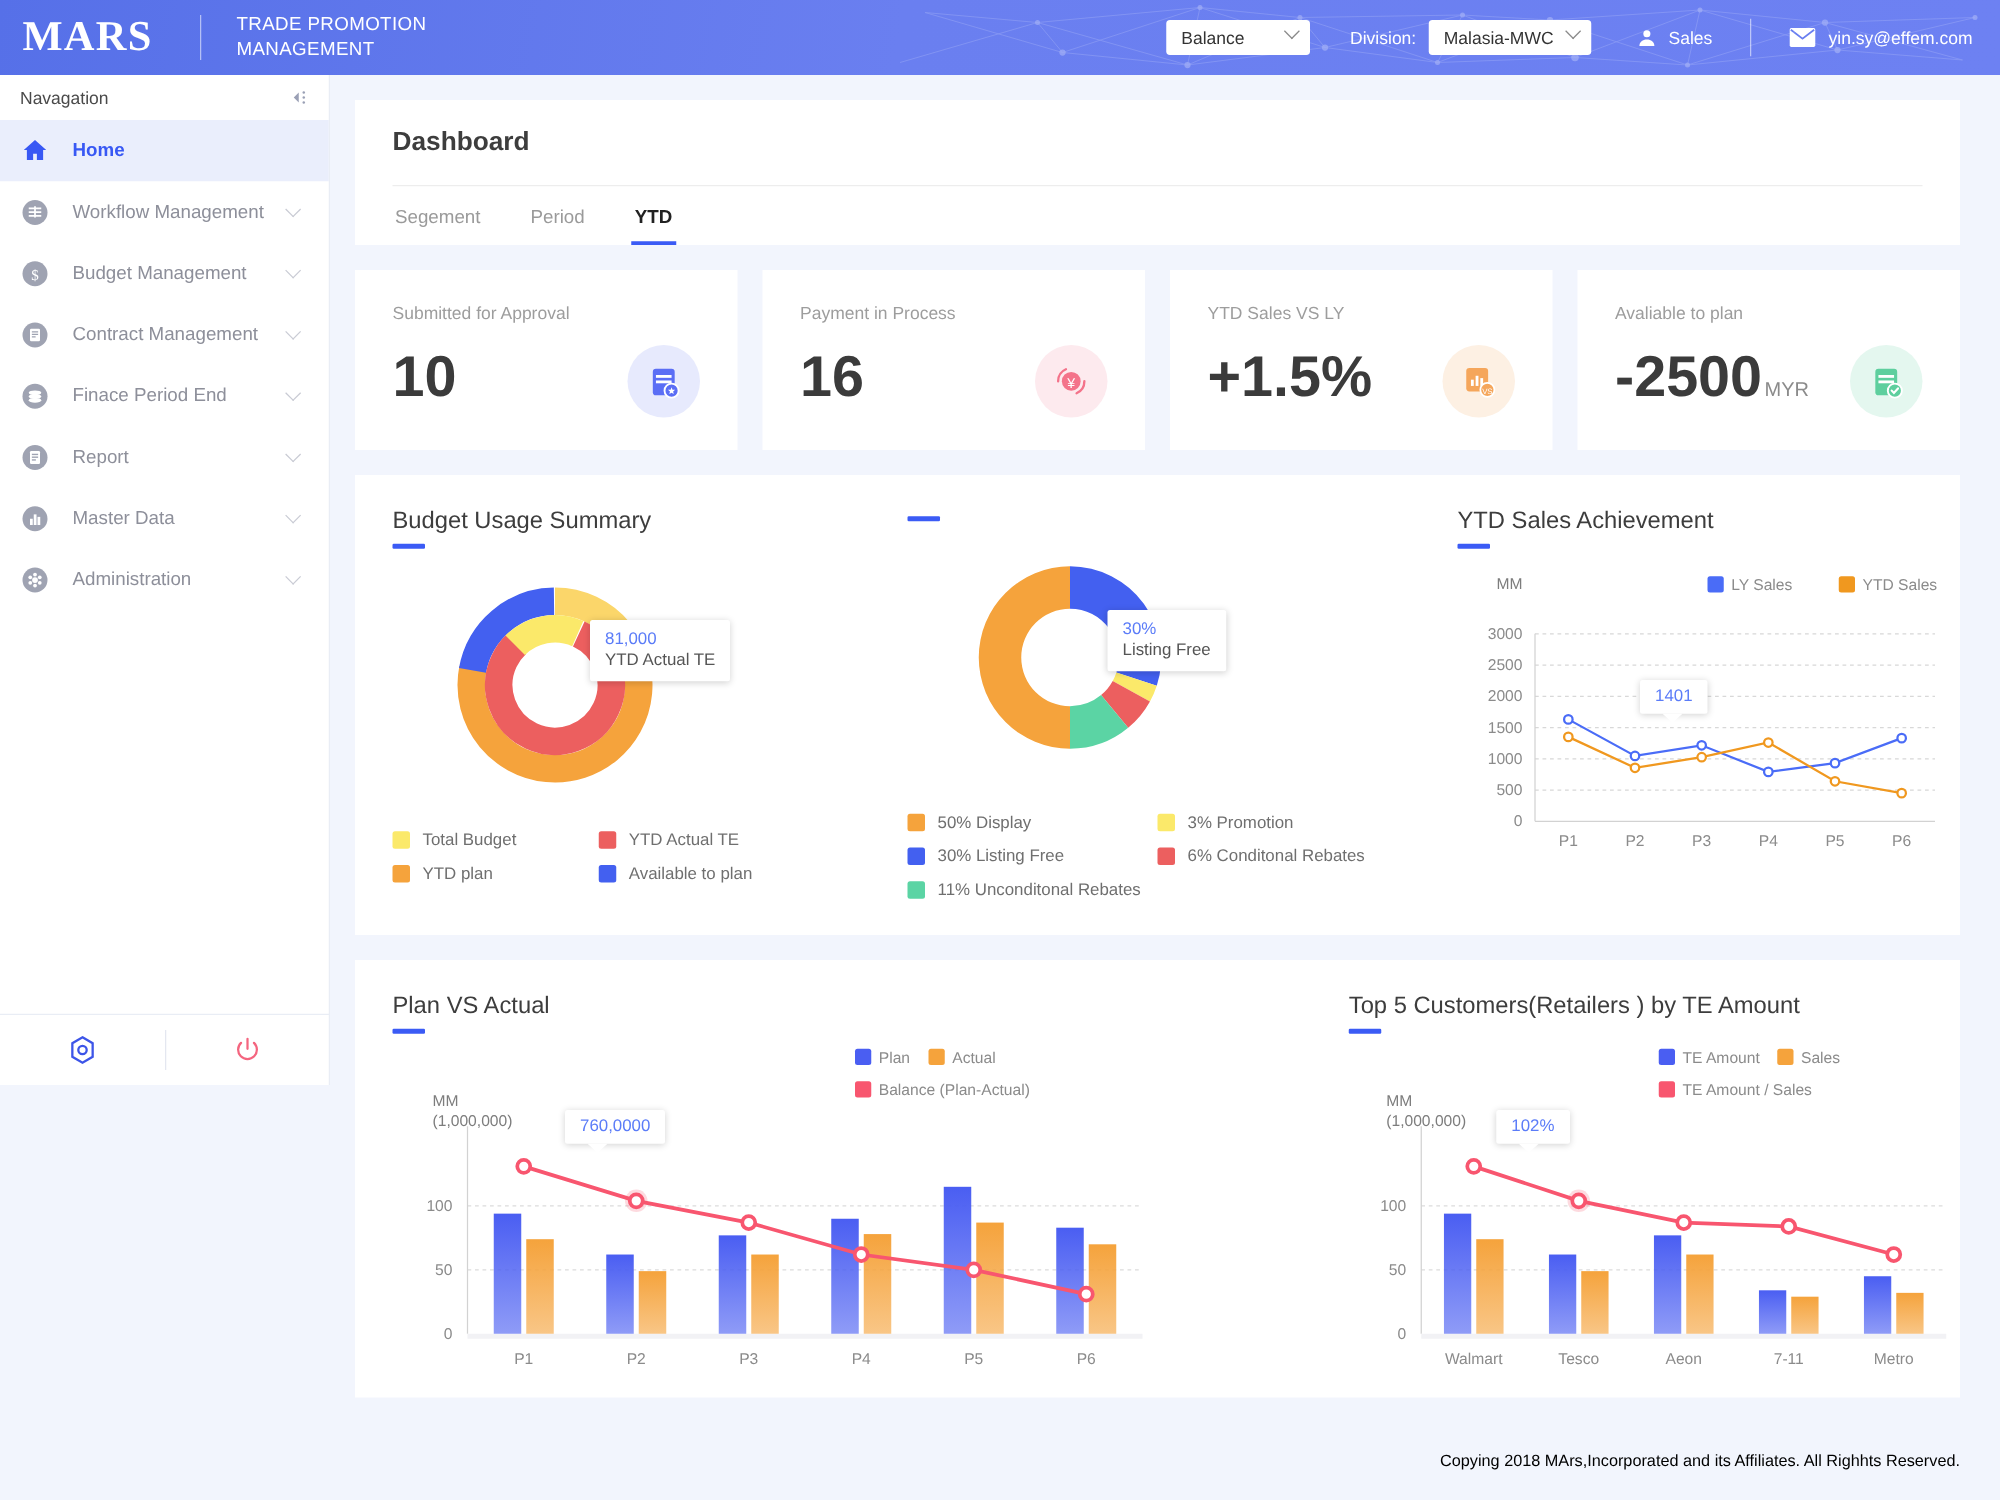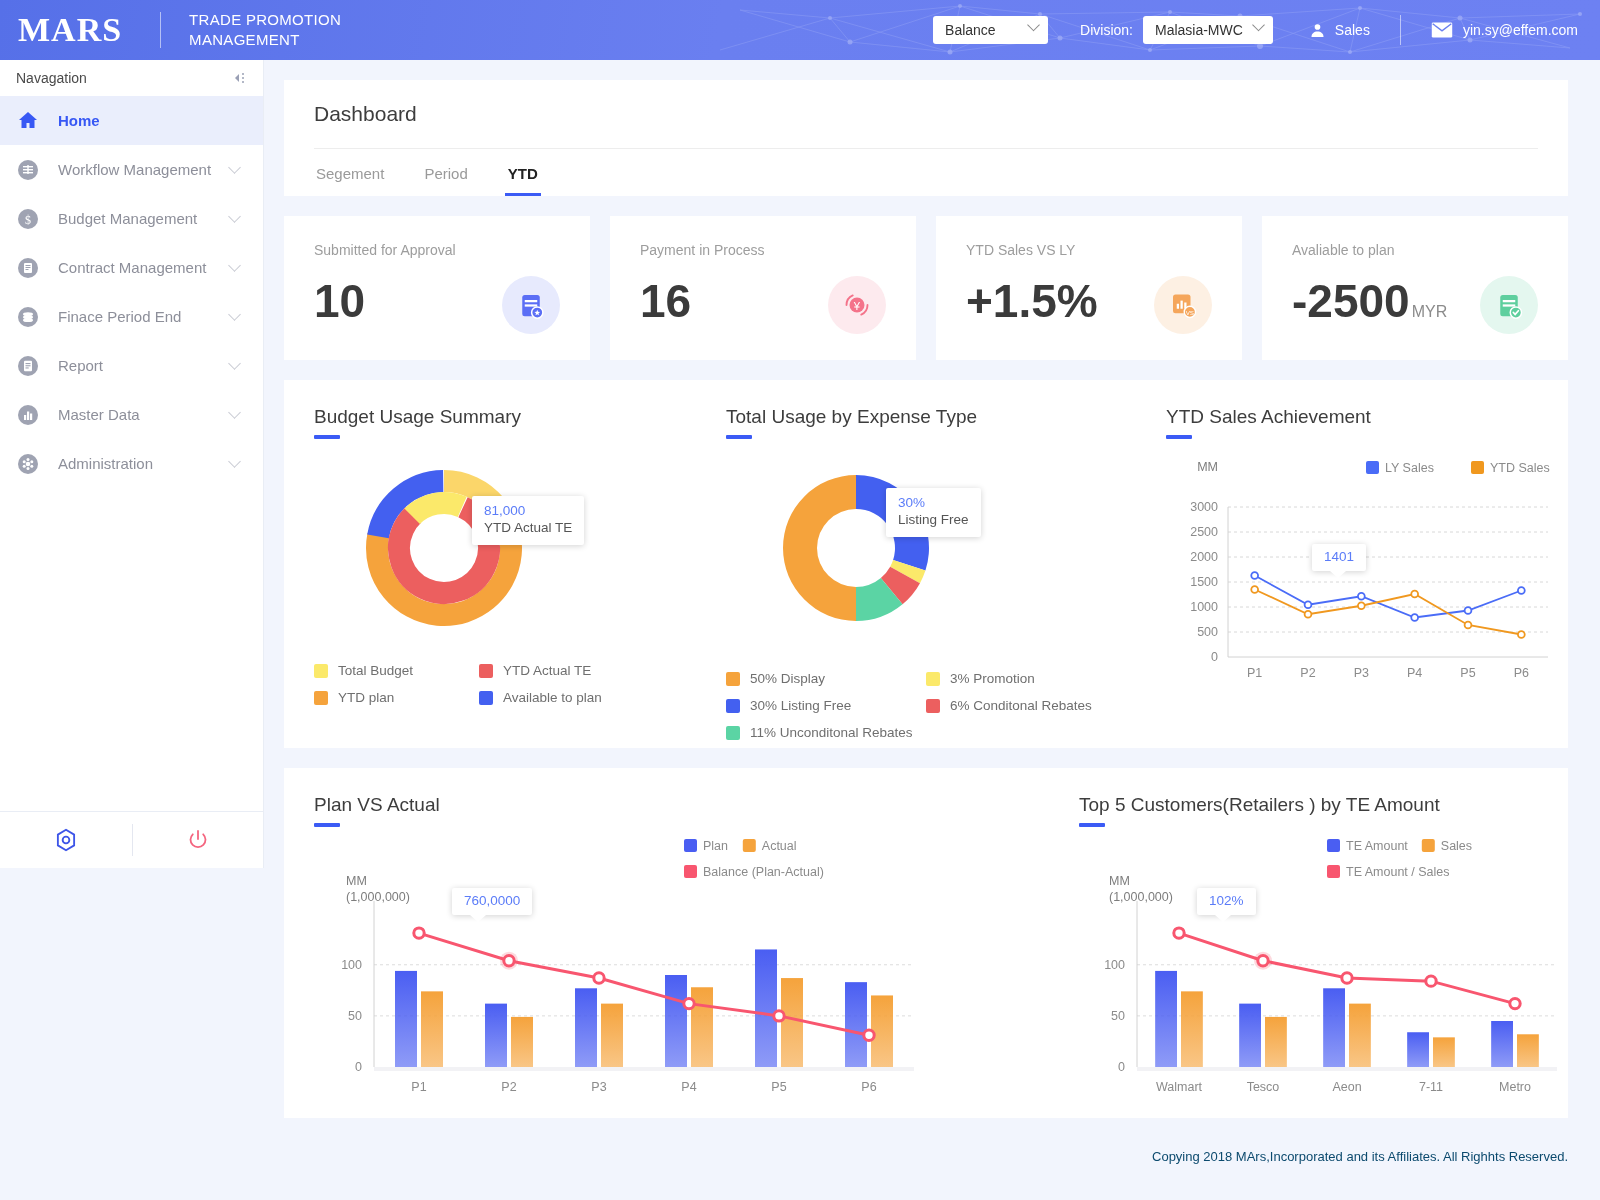--- a/index.html
+++ b/index.html
@@ -78,21 +78,21 @@
   }
   .sbf-cell { flex: 1; display: flex; align-items: center; justify-content: center; cursor: pointer; }
   .sbf-div { width: 1px; height: 32px; background: #e4e7f0; }
 
   
   .main { position: absolute; top: 60px; left: 264px; width: 1336px; height: 1140px; overflow: hidden; }
 
   .panel { background: #fff; margin: 20px 0 0 20px; width: 1284px; }
 
   .dash-head { padding: 22px 30px 0 30px; }
-  .dash-title { font-size: 21px; color: #3d3d3d; }
+  .dash-title { font-size: 21px; color: #3d3d3d; font-weight: bold; }
   .dash-rule { height: 1px; background: #ededed; margin: 22px 0 0 0; }
   .tabs { display: flex; padding: 0 0 0 2px; }
   .tab {
     padding: 16px 0 14px 0; margin-right: 40px; font-size: 15px; color: #9a9a9a;
     cursor: pointer; position: relative;
   }
   .tab.active { color: #222; font-weight: bold; }
   .tab.active::after {
     content: ""; position: absolute; left: -3px; right: -3px; bottom: 0;
     height: 3px; background: #3b5bf5;
@@ -128,22 +128,22 @@
     white-space: nowrap; line-height: 1.25;
   }
   .tooltip .tval { color: #5b7cf8; }
   .tooltip.with-tail::after {
     content: ""; position: absolute; left: 18px; bottom: -7px;
     border-left: 8px solid transparent; border-right: 8px solid transparent;
     border-top: 7px solid #fff;
   }
 
   .footer-copy {
-    position: absolute; right: 32px; bottom: 36px;
-    font-size: 13px; color: #0c4a6e;
+    position: absolute; right: 32px; bottom: 24px;
+    font-size: 13px; color: #000000;
   }
   .axis-lbl { font-size: 12.5px; fill: #8b8b8b; font-family: "Liberation Sans", sans-serif; }
   .axis-unit { font-size: 12.5px; fill: #7d7d7d; font-family: "Liberation Sans", sans-serif; }
 </style>
 </head>
 <body>
 
 <div class="header">
   <svg class="header-net" viewBox="0 0 900 60" preserveAspectRatio="none">
     <g stroke="#ffffff" stroke-width="0.7" fill="none" opacity="0.5">
@@ -457,21 +457,20 @@
             <span>YTD plan</span>
           </div>
           <div class="lg-item" style="width: 50%;">
             <span class="lg-sw" style="background:#4360f0"></span>
             <span>Available to plan</span>
           </div>
         </div>
     </div>
 
     <div class="chart-box" style="width:440px;position:relative;">
-      <div class="chart-title">Total Usage by Expense Type</div>
       <div class="chart-underline"></div>
 
       <svg width="360" height="190" viewBox="0 0 360 190" style="margin-top:14px;">
         <g transform="translate(130,95)" id="expense-donut">
             <path d="M4.469960816887839e-15,-73 A73,73 0 0 1 69.4271256895462,22.55824058937116 L37.091204135510985,12.051662780622948 A39,39 0 0 0 2.388061258337339e-15,-39 Z" fill="#4360f0"></path>
             <path d="M69.4271256895462,22.55824058937116 A73,73 0 0 1 63.970387643202045,35.16801820942521 L34.17596052171068,18.788393289966894 A39,39 0 0 0 37.091204135510985,12.051662780622948 Z" fill="#fbe96a"></path>
             <path d="M63.970387643202045,35.16801820942521 A73,73 0 0 1 46.53195125165436,56.24746672263261 L24.859535600198903,30.050016468255777 A39,39 0 0 0 34.17596052171068,18.788393289966894 Z" fill="#ec5f5f"></path>
             <path d="M46.53195125165436,56.24746672263261 A73,73 0 0 1 4.469960816887839e-15,73 L2.388061258337339e-15,39 A39,39 0 0 0 24.859535600198903,30.050016468255777 Z" fill="#5bd4a4"></path>
             <path d="M4.469960816887839e-15,73 A73,73 0 0 1 -1.3409882450663516e-14,-73 L-7.164183775012016e-15,-39 A39,39 0 0 0 2.388061258337339e-15,39 Z" fill="#f5a33c"></path>
           </g>

